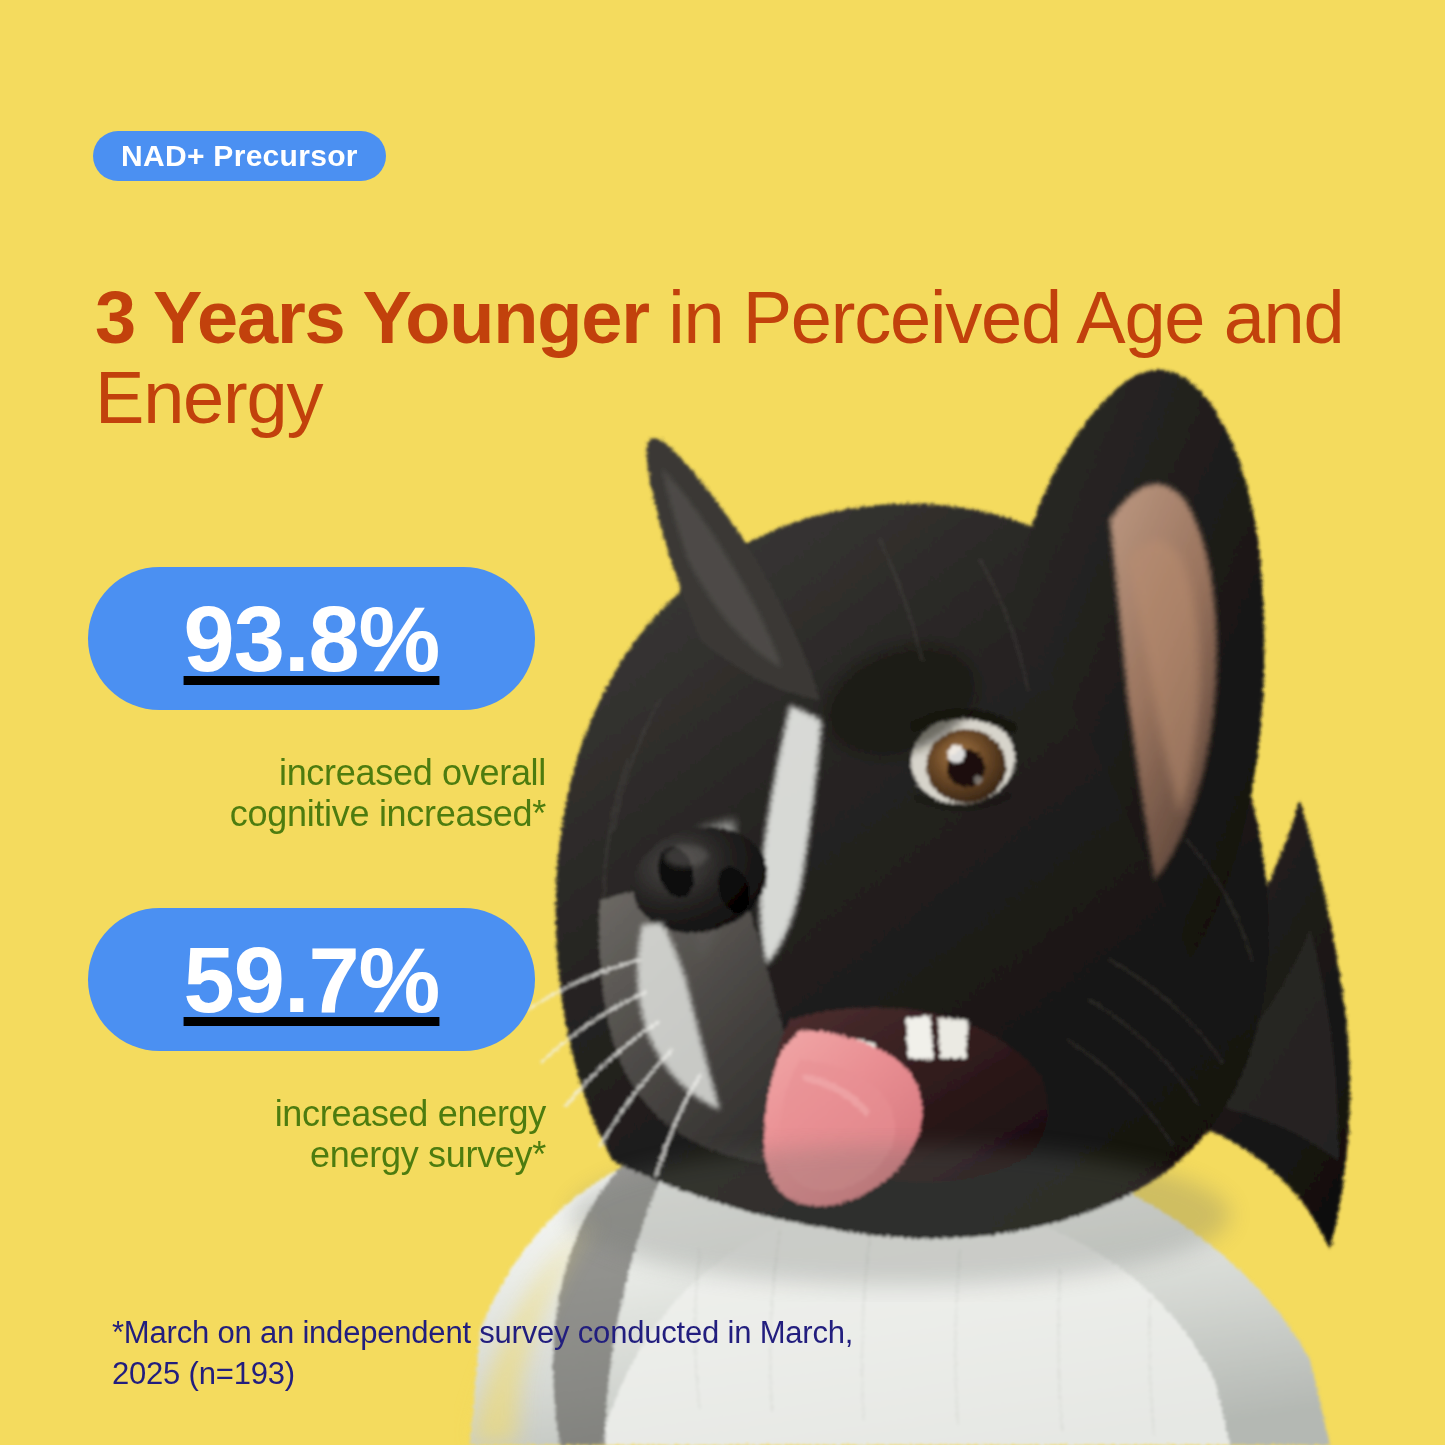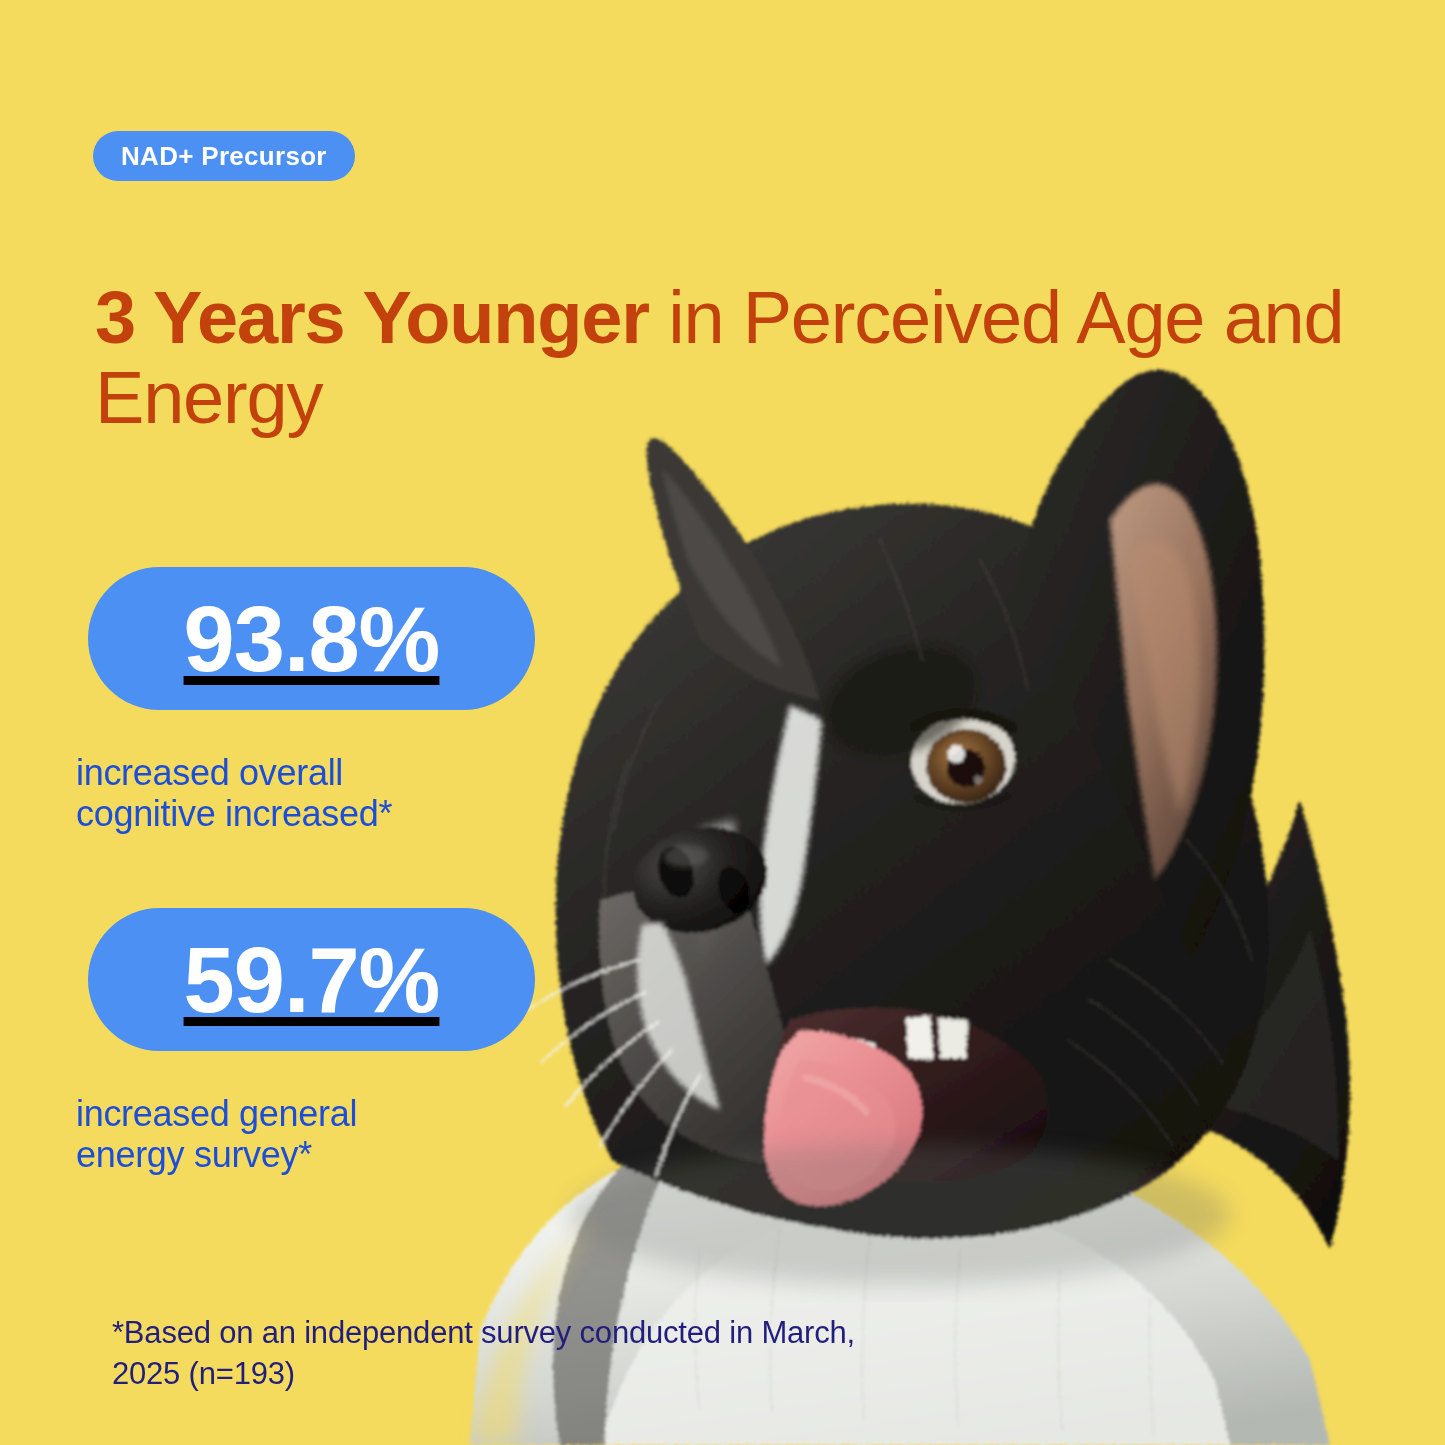--- a/index.html
+++ b/index.html
@@ -45,21 +45,21 @@
     height: 50px;
     padding: 0 28px;
     display: flex;
     align-items: center;
     background: #4B90F2;
     border-radius: 26px;
     box-sizing: border-box;
   }
   .badge-label {
     color: #ffffff;
-    font-size: 26px;
+    font-size: 30px;
     font-weight: 700;
     letter-spacing: 0.3px;
     line-height: 1;
     white-space: nowrap;
   }
 
   
   .headline {
     position: absolute;
     left: 95px;
@@ -92,22 +92,22 @@
     color: #ffffff;
     font-size: 92px;
     font-weight: 700;
     letter-spacing: -1px;
     line-height: 1;
   }
 
   .stat-caption {
     position: absolute;
     width: 470px;
-    text-align: left;
-    color: #1d4ed8;
+    text-align: right;
+    color: #4d7c0f;
     font-size: 36px;
     line-height: 1.14;
     font-weight: 400;
     letter-spacing: -0.3px;
   }
   .stat-caption.one { left: 76px; top: 752px; }
   .stat-caption.two { left: 76px; top: 1093px; }
 
   
   .footnote {
@@ -375,23 +375,23 @@
     </div>
     <div class="stat-caption one">
       <span>increased overall</span><br>
       <span>cognitive increased*</span>
     </div>
 
     <div class="stat-pill two">
       <span class="stat-value">59.7%</span>
     </div>
     <div class="stat-caption two">
-      <span>increased general</span><br>
+      <span>increased energy</span><br>
       <span>energy survey*</span>
     </div>
 
     <div class="footnote">
-      <span>*Based on an independent survey conducted in</span>
+      <span>*March on an independent survey conducted in</span>
       <span>March, 2025 (n=193)</span>
     </div>
 
   </div>
 </div>
 
 </body></html>

